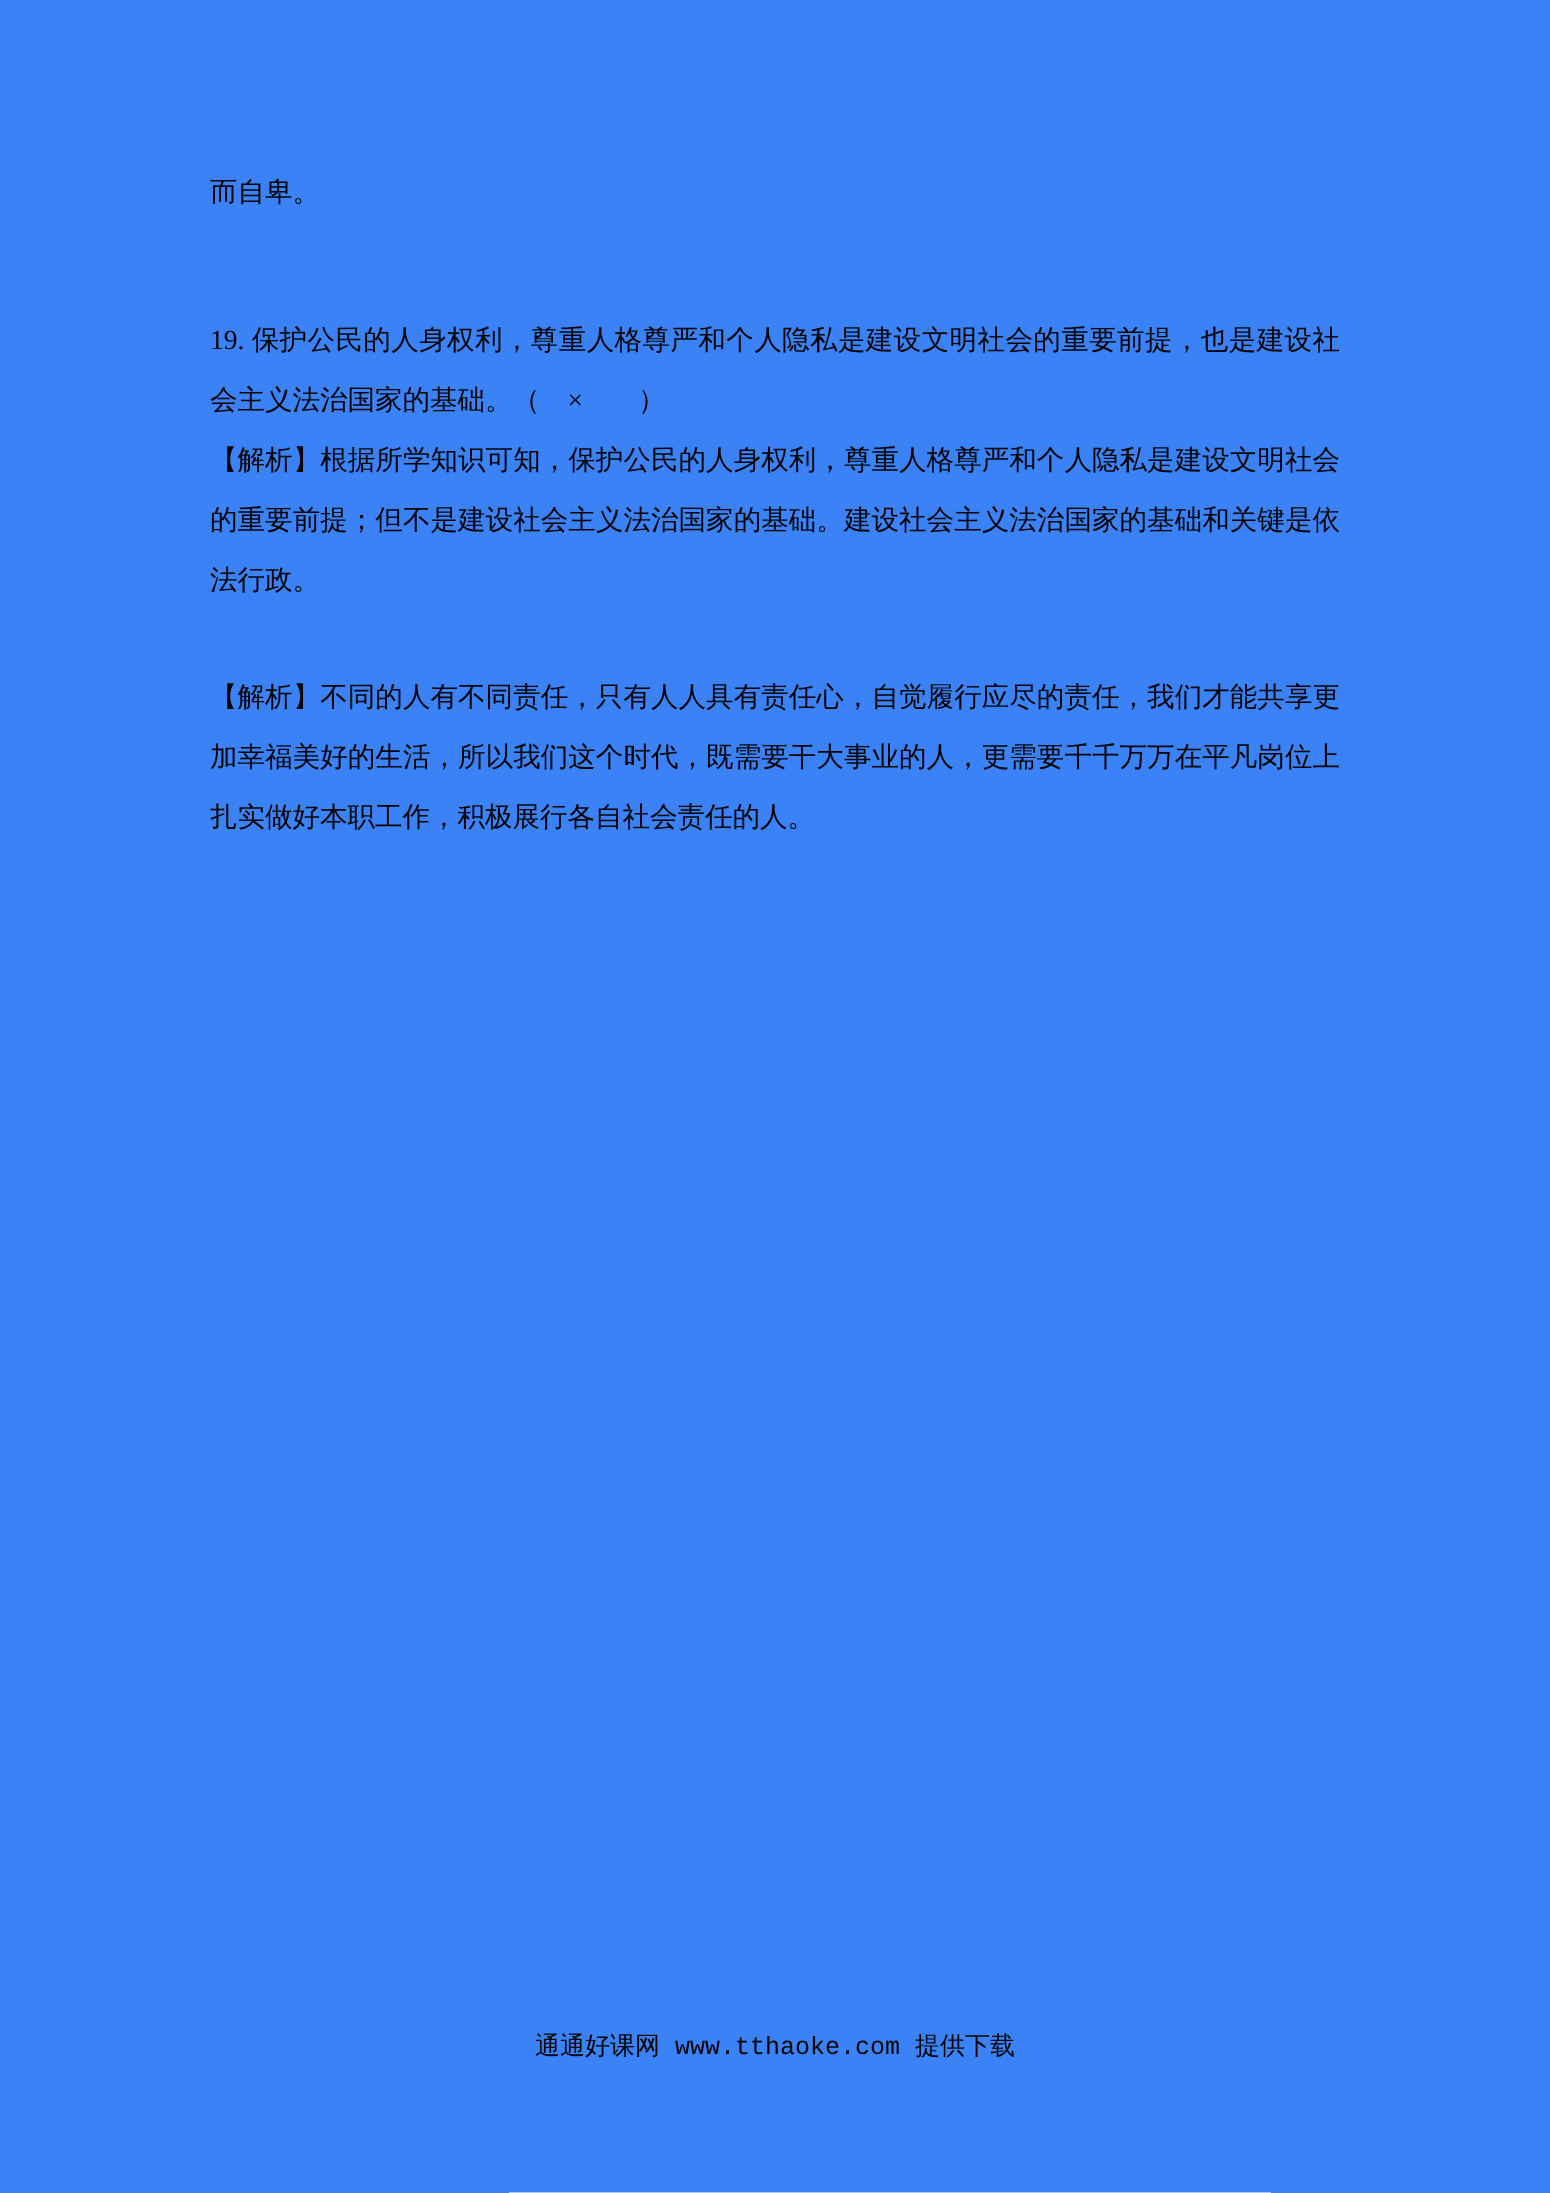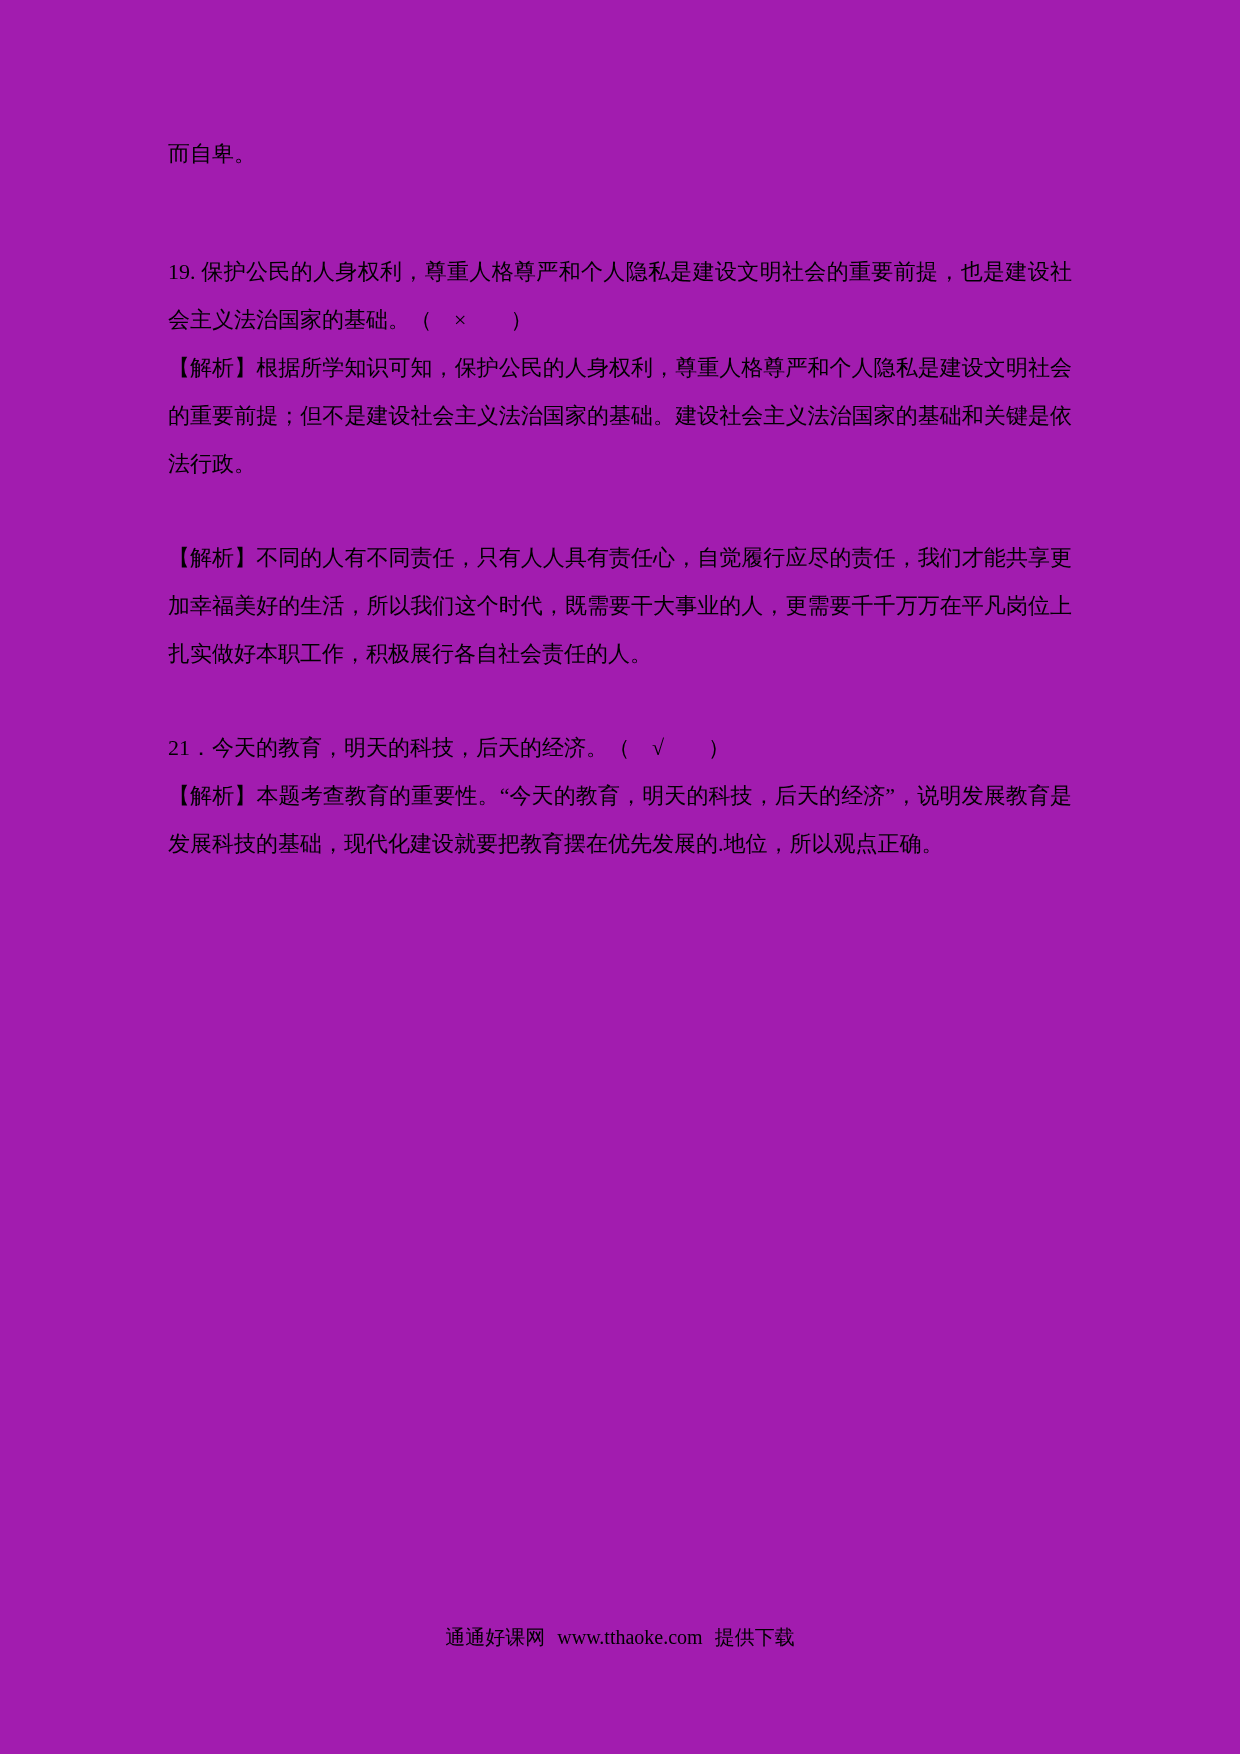--- a/index.html
+++ b/index.html
@@ -4,21 +4,21 @@
 <style>
   html, body {
     margin: 0;
     padding: 0;
     background: #ffffff;
   }
   .page {
     position: relative;
     width: 1240px;
     height: 1754px;
-    background: #a21caf;
+    background: #3b82f6;
     color: #000000;
     font-family: "Liberation Serif", "DejaVu Serif", serif;
     overflow: hidden;
   }
   .content {
     position: absolute;
     left: 168px;
     width: 904px;
     top: 130px;
     font-size: 22px;
@@ -41,20 +41,21 @@
     width: 1240px;
     top: 1622px;
     text-align: center;
     font-size: 20px;
     line-height: 30px;
     color: #000000;
     font-family: "Liberation Serif", "DejaVu Serif", serif;
   }
   .page-footer span {
     margin: 0 6px;
+    font-family: Liberation Mono, monospace;
   }
 </style>
 </head>
 <body>
 
 <div class="page">
   <div class="content">
 
     <p class="intro-paragraph">而自卑。</p>
 
@@ -63,23 +64,19 @@
 
     <section class="qa-block">
       <p>19. 保护公民的人身权利，尊重人格尊严和个人隐私是建设文明社会的重要前提，也是建设社会主义法治国家的基础。（　×　　）</p>
       <p>【解析】根据所学知识可知，保护公民的人身权利，尊重人格尊严和个人隐私是建设文明社会的重要前提；但不是建设社会主义法治国家的基础。建设社会主义法治国家的基础和关键是依法行政。</p>
     </section>
 
     <section class="qa-block">
       <p>【解析】不同的人有不同责任，只有人人具有责任心，自觉履行应尽的责任，我们才能共享更加幸福美好的生活，所以我们这个时代，既需要干大事业的人，更需要千千万万在平凡岗位上扎实做好本职工作，积极展行各自社会责任的人。</p>
     </section>
 
-    <section class="qa-block">
-      <p>21．今天的教育，明天的科技，后天的经济。（　√　　）</p>
-      <p>【解析】本题考查教育的重要性。“今天的教育，明天的科技，后天的经济”，说明发展教育是发展科技的基础，现代化建设就要把教育摆在优先发展的.地位，所以观点正确。</p>
-    </section>
 
   </div>
 
   <div class="page-footer">
     <span>通通好课网</span><span>www.tthaoke.com</span><span>提供下载</span>
   </div>
 </div>
 
 </body></html>

